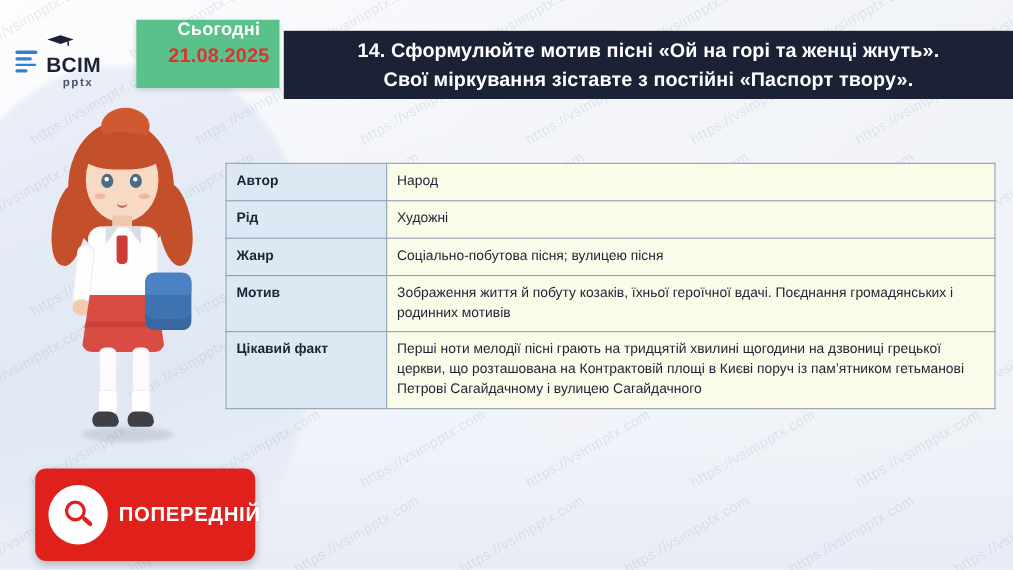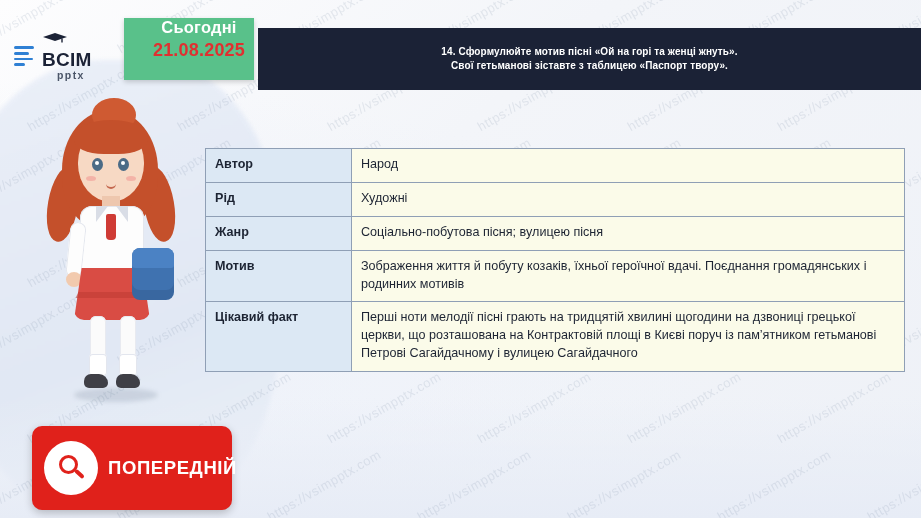--- a/index.html
+++ b/index.html
@@ -61,21 +61,21 @@
     background: #1b2236;
     display: flex;
     flex-direction: column;
     align-items: center;
     justify-content: center;
     color: #ffffff;
     text-align: center;
     padding: 0 14px;
   }
   .banner-line {
-    font-size: 10px;
+    font-size: 18px;
     font-weight: bold;
     line-height: 1.45;
     letter-spacing: .1px;
     text-align: right;
   }
 
   
   .logo {
     position: absolute;
     left: 14px; top: 30px;
@@ -371,21 +371,21 @@
     </div>
   </div>
 
   <div class="date-badge">
     <div class="d1">Сьогодні</div>
     <div class="d2">21.08.2025</div>
   </div>
 
   <div class="banner">
     <div class="banner-line">14. Сформулюйте мотив пісні «Ой на горі та женці жнуть».</div>
-    <div class="banner-line">Свої гетьманові зіставте з таблицею «Паспорт твору».</div>
+    <div class="banner-line">Свої міркування зіставте з постійні «Паспорт твору».</div>
   </div>
 
   <div class="character">
     <div class="ch shadow-ellipse"></div>
     <div class="ch pigtail-l"></div>
     <div class="ch pigtail-r"></div>
     <div class="ch hair-back"></div>
     <div class="ch hair-bun"></div>
     <div class="ch face"></div>
     <div class="ch fringe"></div>

